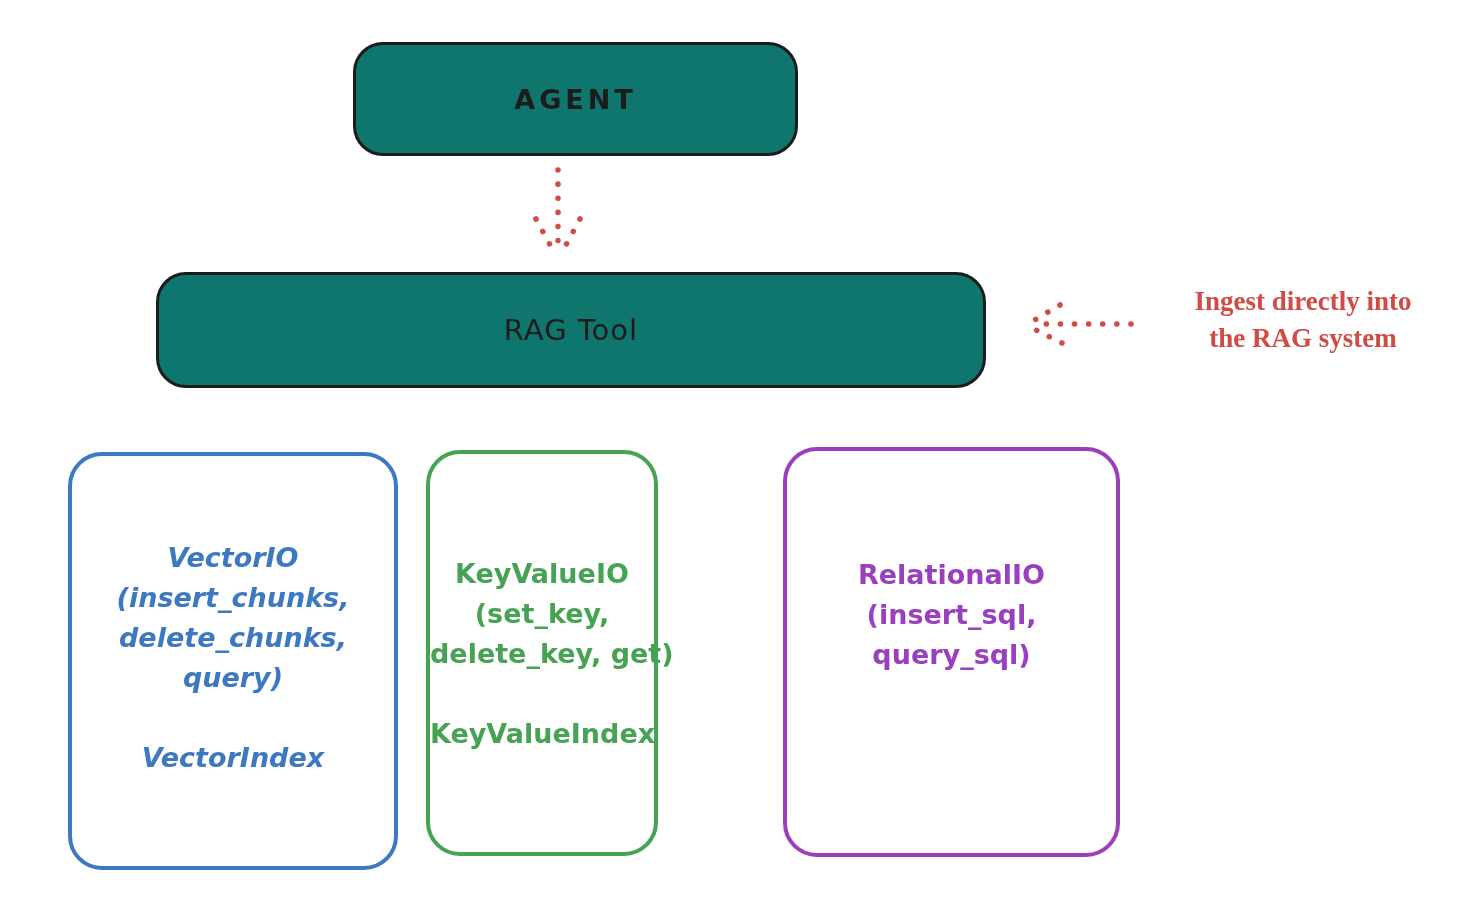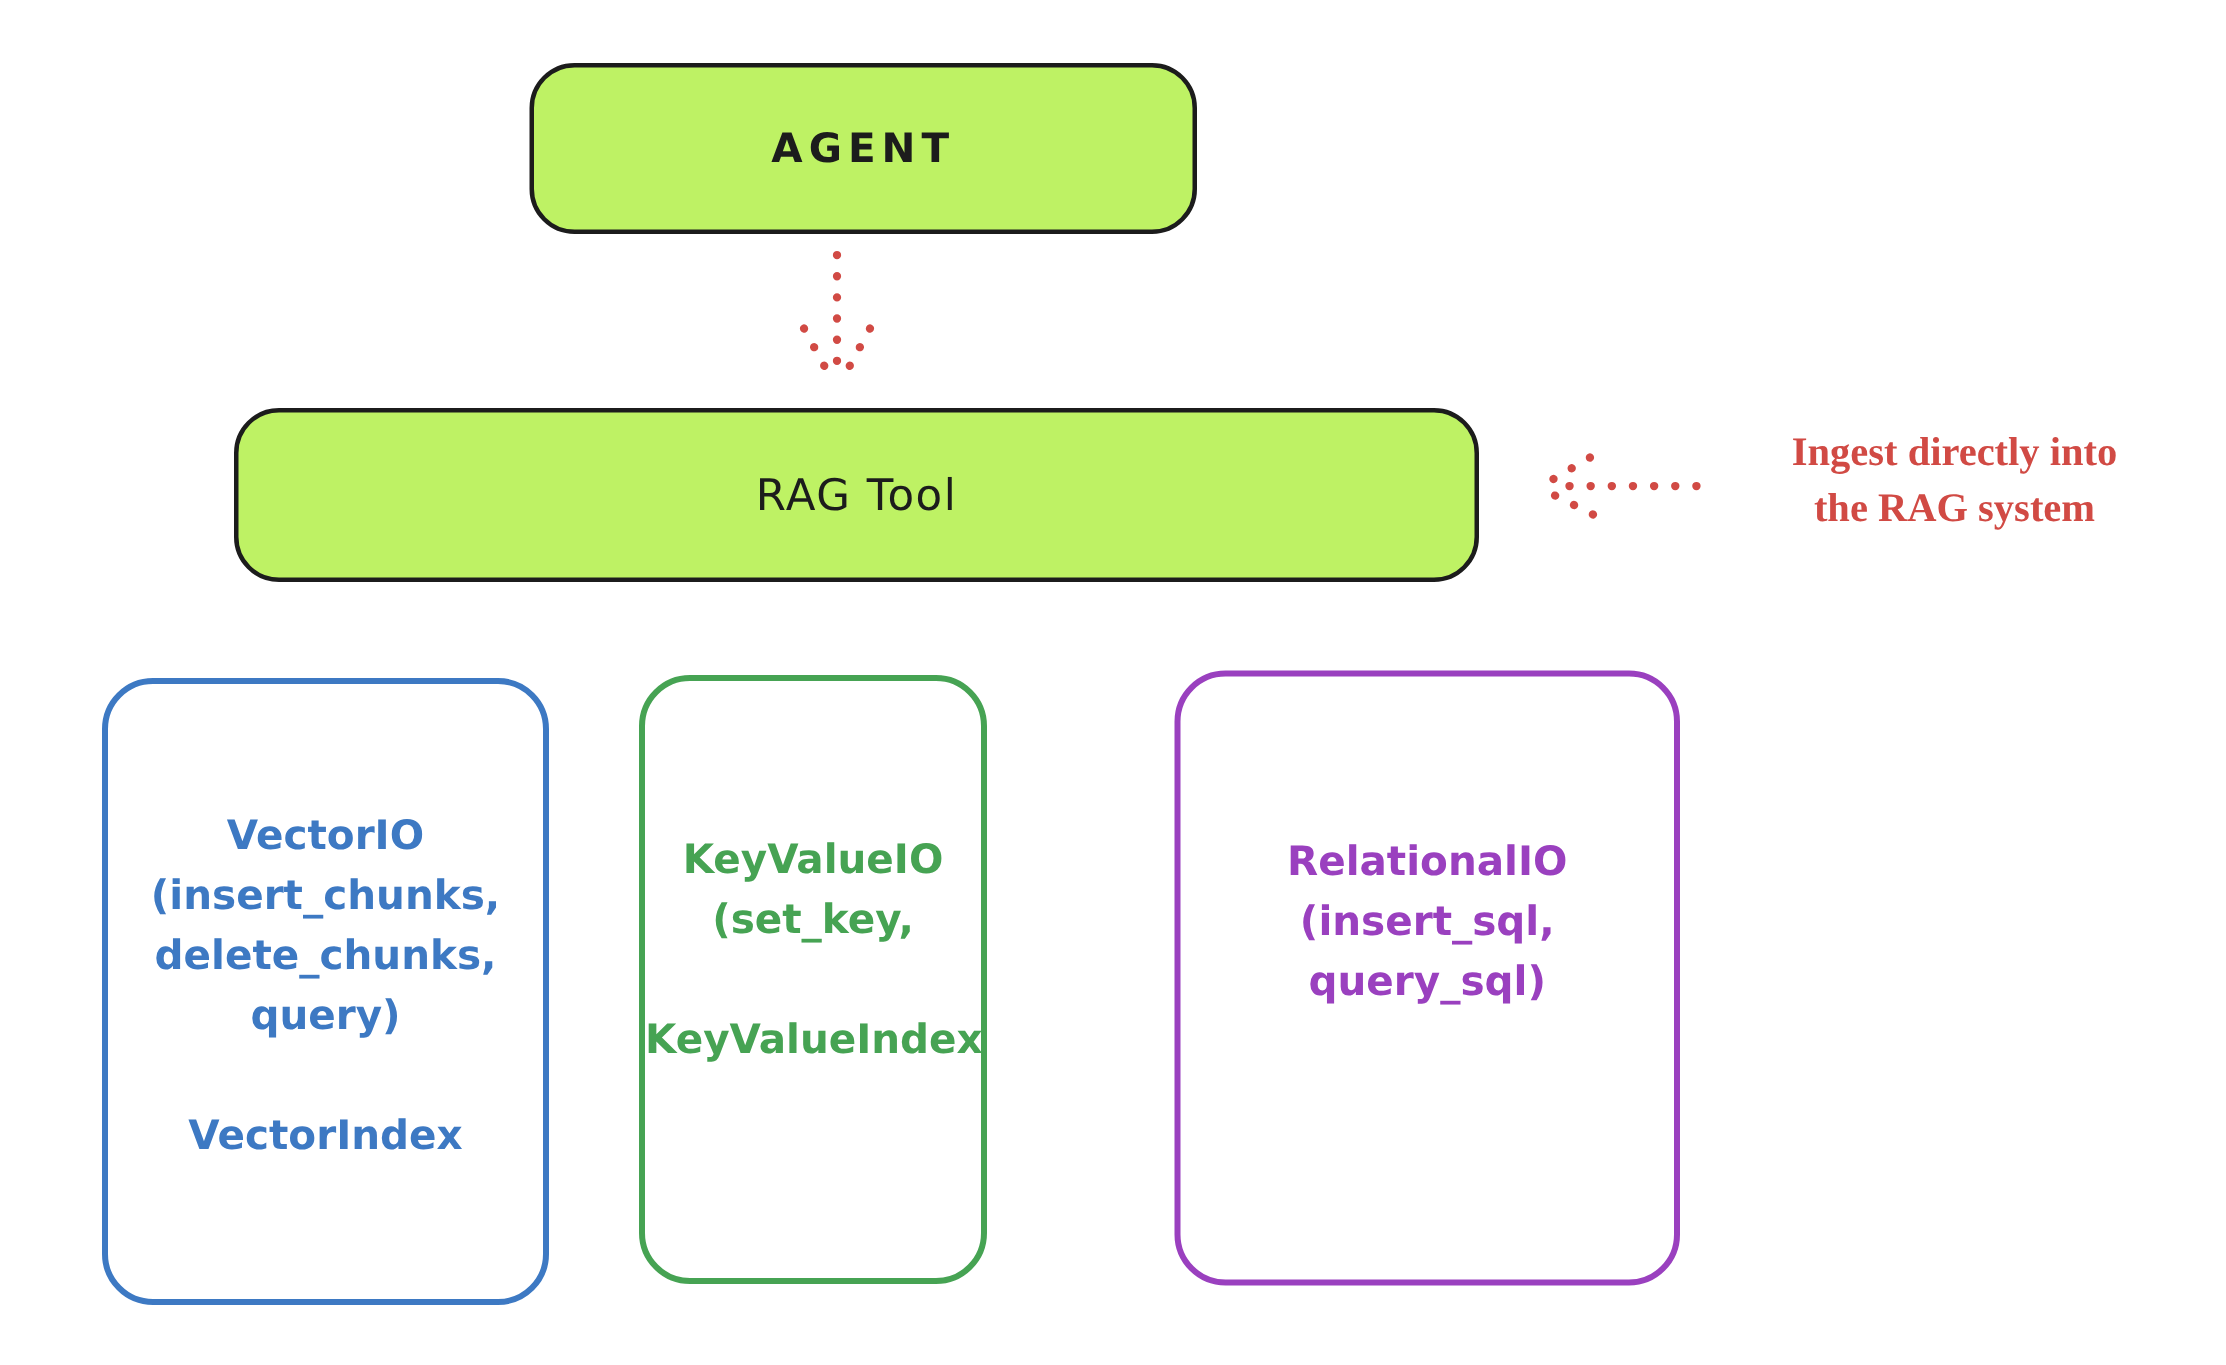--- a/index.html
+++ b/index.html
@@ -14,21 +14,21 @@
     height: 910px;
     background: #ffffff;
     overflow: hidden;
   }
   
   .box {
     position: absolute;
     box-sizing: border-box;
     border: 3.5px solid #1c1c1c;
     border-radius: 30px;
-    background: #bef264;
+    background: #0f766e;
     display: flex;
     align-items: center;
     justify-content: center;
   }
   .box-agent {
     left: 353px; top: 42px;
     width: 445px; height: 114px;
   }
   .box-agent .box-label {
     font-size: 27px;
@@ -57,23 +57,24 @@
     font-weight: 600;
   }
   .io-line, .io-index {
     font-size: 27px;
     line-height: 40px;
     white-space: nowrap;
   }
   .io-index { margin-top: 40px; }
   .io-box-vector {
     left: 68px; top: 452px;
-    width: 298px; height: 418px;
+    width: 330px; height: 418px;
     color: #3d79c3; border-color: #3d79c3;
     padding-top: 82px;
+    font-style: italic;
   }
   .io-box-keyvalue {
     left: 426px; top: 450px;
     width: 232px; height: 406px;
     color: #46a353; border-color: #46a353;
     padding-top: 100px;
   }
   .io-box-relational {
     left: 783px; top: 447px;
     width: 337px; height: 410px;
@@ -144,20 +145,21 @@
     <div class="io-line">VectorIO</div>
     <div class="io-line">(insert_chunks,</div>
     <div class="io-line">delete_chunks,</div>
     <div class="io-line">query)</div>
     <div class="io-index">VectorIndex</div>
   </div>
 
   <div class="io-box io-box-keyvalue">
     <div class="io-line">KeyValueIO</div>
     <div class="io-line">(set_key,</div>
+    <div class="io-line">delete_key, get)</div>
     <div class="io-index">KeyValueIndex</div>
   </div>
 
   <div class="io-box io-box-relational">
     <div class="io-line">RelationalIO</div>
     <div class="io-line">(insert_sql,</div>
     <div class="io-line">query_sql)</div>
   </div>
 
 </div>

